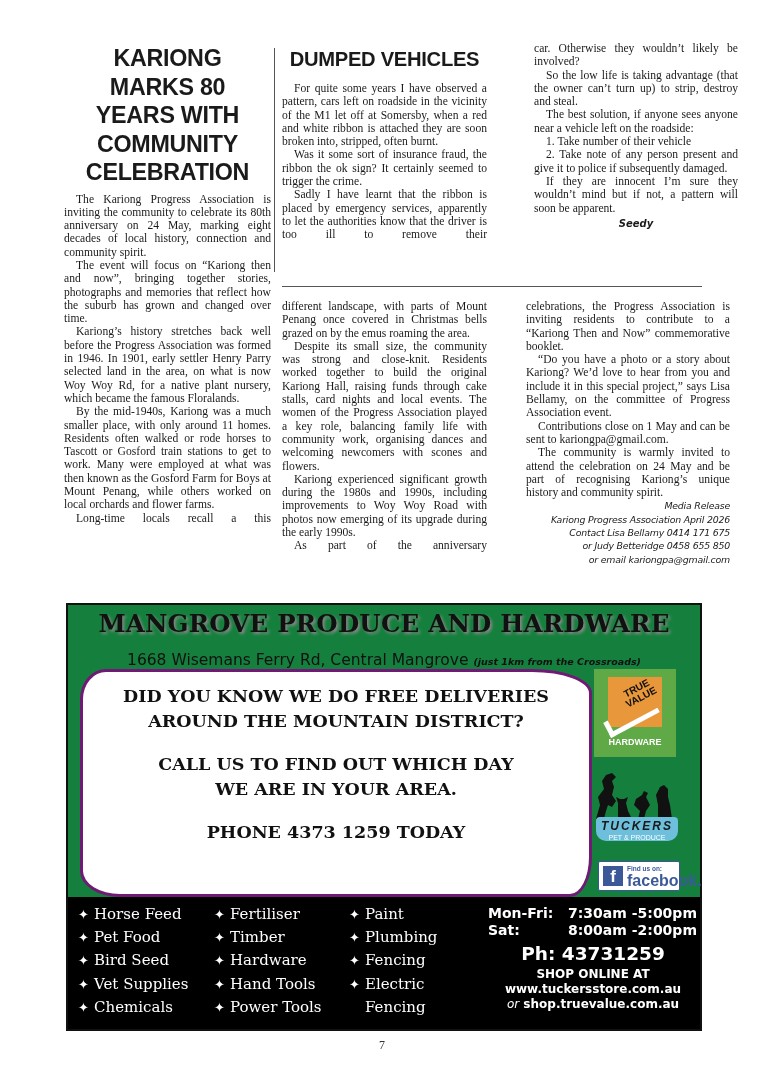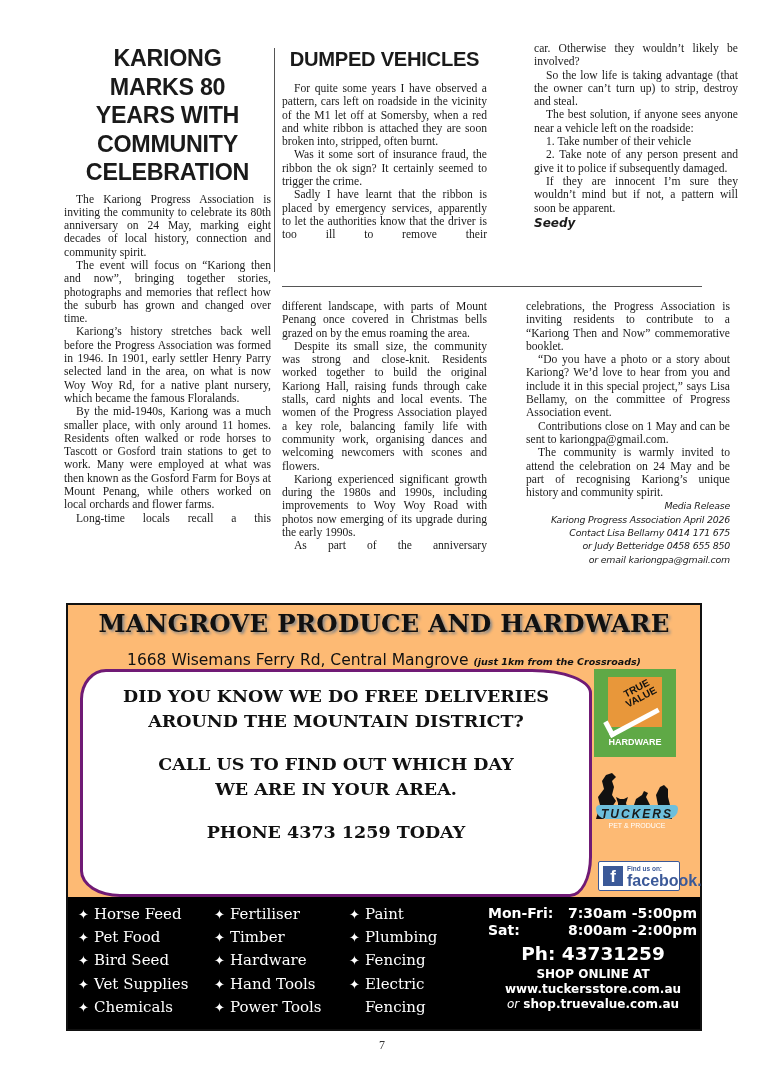--- a/index.html
+++ b/index.html
@@ -15,45 +15,45 @@
     #dumped-a { left: 282px; top: 82px; width: 205px; }
     #dumped-b { left: 498px; top: 42px; width: 204px; margin-left: 36px; }
 
     .headline { font-family: "Liberation Sans", sans-serif; font-weight: 900; text-align: center; letter-spacing: -0.3px; }
     #kariong-title { font-size: 24.5px; line-height: 28.5px; margin-bottom: 6px; transform: scaleX(0.95); }
     #dumped-title { position: absolute; left: 282px; top: 46px; width: 205px; font-size: 21px; line-height: 26px; transform: scaleX(0.96); }
 
     .vrule { position: absolute; left: 274px; top: 48px; width: 1px; height: 224px; background: #555; }
     .hrule { position: absolute; left: 282px; top: 286px; width: 420px; height: 1px; background: #555; }
 
-    .sig { text-align: left; font-family: "DejaVu Sans", sans-serif; font-style: italic; font-size: 12px; font-weight: bold; margin-top: 2px; }
+    .sig { text-align: center; font-family: "DejaVu Sans", sans-serif; font-style: italic; font-size: 10px; font-weight: bold; margin-top: 2px; }
     .release { text-align: right; font-family: "DejaVu Sans", sans-serif; font-style: italic; font-size: 9.4px; line-height: 13.3px; letter-spacing: -0.2px; }
 
     
-    #ad { position: absolute; left: 66px; top: 603px; width: 632px; height: 424px; border: 2px solid #111; background: #fdba74; }
+    #ad { position: absolute; left: 66px; top: 603px; width: 632px; height: 424px; border: 2px solid #111; background: #15803d; }
     #ad-title { position: absolute; left: 0; top: 4px; width: 632px; text-align: center; font-family: "DejaVu Serif", serif; font-weight: 900; font-size: 24.5px; letter-spacing: 0.2px; color: #111; text-shadow: 2px 2px 3px #888; transform: scaleX(1.0); }
     #ad-address { position: absolute; left: 0; top: 46px; width: 632px; text-align: center; font-family: "DejaVu Sans", sans-serif; font-size: 15.5px; color: #111; }
     #ad-address .small { font-size: 9.5px; font-style: italic; font-weight: bold; }
 
     #bubble { position: absolute; left: 12px; top: 64px; width: 506px; height: 222px; border: 3px solid #701a75; border-radius: 26px 60px 22px 40px / 30px 24px 40px 26px; background: #fff; }
     .bubble-text { position: absolute; left: 0; width: 506px; text-align: center; font-family: "DejaVu Serif", serif; font-weight: bold; font-size: 17.5px; line-height: 25px; color: #111; }
     #b1 { top: 12px; }
     #b2 { top: 80px; }
     #b3 { top: 148px; }
     #b4 { top: 182px; }
 
     #truevalue { position: absolute; left: 526px; top: 64px; width: 82px; height: 88px; background: #5fa946; }
     #truevalue .sq { position: absolute; left: 14px; top: 8px; width: 54px; height: 50px; background: #e8973a; }
     #truevalue .check { position: absolute; left: 10px; top: 40px; width: 50px; height: 12px; border-left: 5px solid #fff; border-bottom: 5px solid #fff; transform: rotate(-28deg); }
     #truevalue .brand { position: absolute; left: 20px; top: 14px; width: 50px; text-align: center; font-family: "Liberation Sans", sans-serif; font-weight: 900; font-size: 10px; line-height: 10px; color: #111; transform: rotate(-28deg); }
     #truevalue .hw { position: absolute; left: 0; top: 68px; width: 82px; text-align: center; font-family: "Liberation Sans", sans-serif; font-weight: bold; font-size: 9px; color: #fff; }
 
     #tuckers { position: absolute; left: 522px; top: 166px; width: 90px; height: 78px; }
     #tuckers svg { position: absolute; left: 0; top: 0; }
-    #tuckers .plate { position: absolute; left: 6px; top: 34px; width: 82px; height: 14px; background: #6dbfdc; border-radius: 4px 4px 10px 10px; }
+    #tuckers .plate { position: absolute; left: 6px; top: 46px; width: 82px; height: 24px; background: #6dbfdc; border-radius: 4px 4px 10px 10px; }
     #tuckers .name { position: absolute; left: 0; top: 2px; width: 82px; text-align: center; font-family: "Liberation Sans", sans-serif; font-style: italic; font-weight: bold; font-size: 12px; letter-spacing: 2px; color: #1a1a1a; }
     #tuckers .sub { position: absolute; left: 0; top: 17px; width: 82px; text-align: center; font-family: "Liberation Sans", sans-serif; font-size: 7px; color: #fff; }
 
     #fb { position: absolute; left: 530px; top: 256px; width: 80px; height: 28px; border: 1px solid #3b5998; border-radius: 2px; background: #fff; }
     #fb .f { position: absolute; left: 4px; top: 4px; width: 20px; height: 20px; background: #3b5998; color: #fff; font-family: "Liberation Sans", sans-serif; font-weight: bold; font-size: 17px; line-height: 22px; text-align: center; }
     #fb .find { position: absolute; left: 28px; top: 3px; font-family: "Liberation Sans", sans-serif; font-size: 6.5px; color: #3b5998; font-weight: bold; }
     #fb .fbname { position: absolute; left: 28px; top: 10px; font-family: "Liberation Sans", sans-serif; font-size: 16px; font-weight: bold; color: #3b5998; }
 
     #ad-bottom { position: absolute; left: 0; top: 292px; width: 632px; height: 132px; background: #000; color: #fff; }
     .prod-col { position: absolute; top: 6px; font-family: "DejaVu Serif", serif; font-size: 15px; line-height: 23.2px; }

